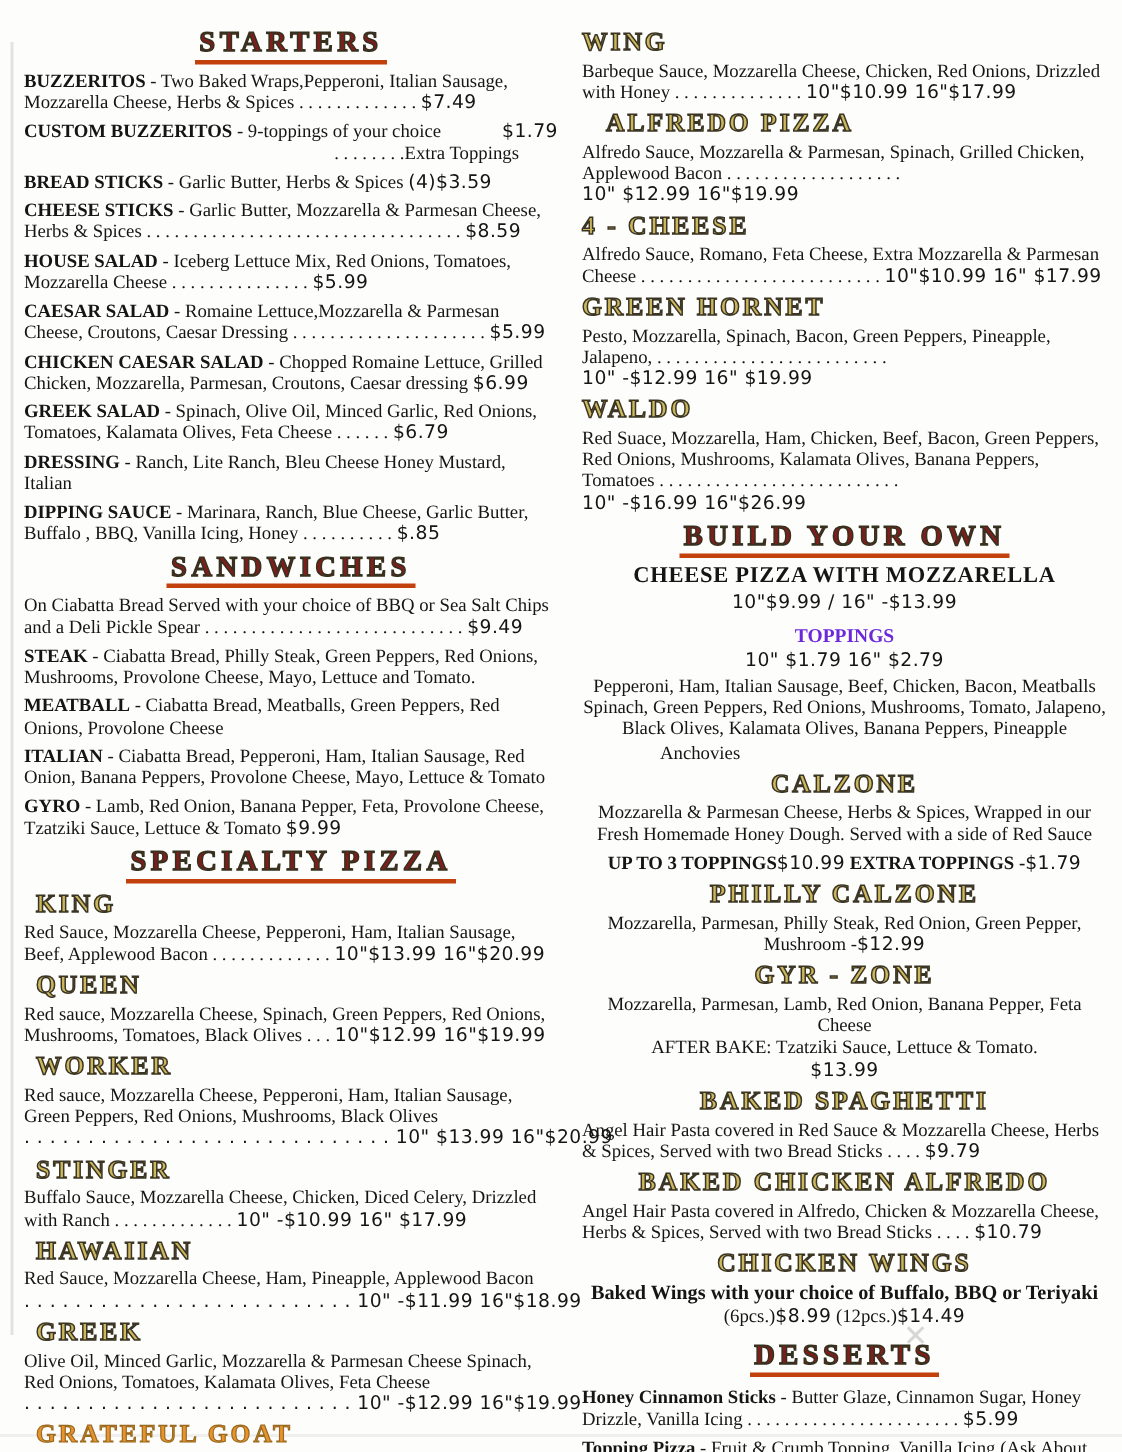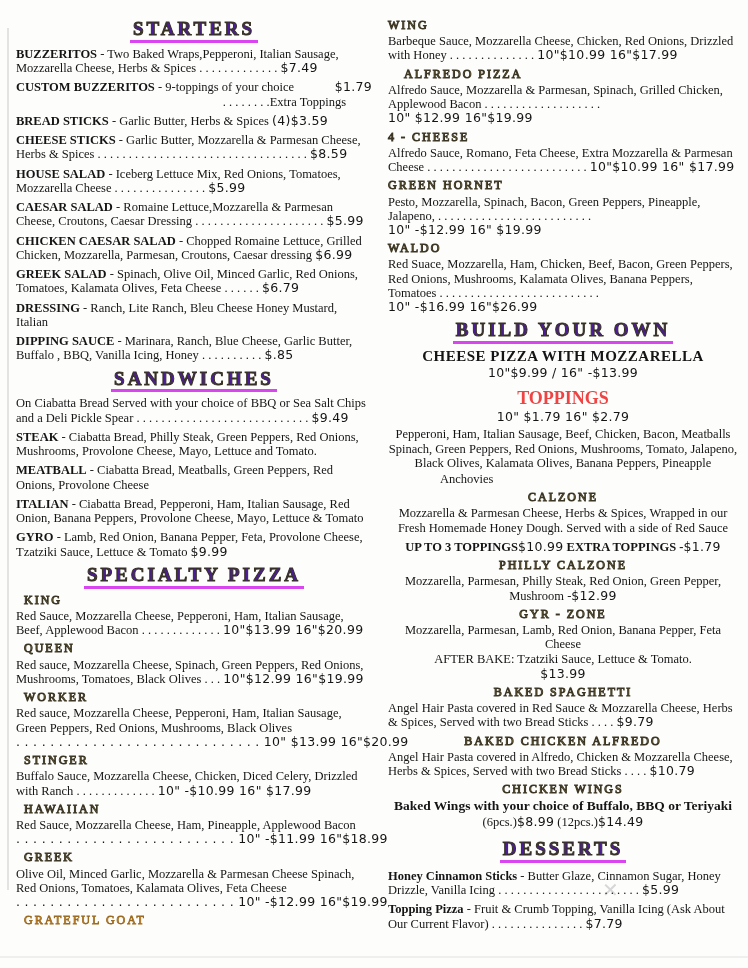--- a/index.html
+++ b/index.html
@@ -6,33 +6,33 @@
   body{
     width:748px;height:968px;position:relative;overflow:hidden;
     background:#fdfdfc;color:#151515;
     font-family:"Liberation Serif", serif;
   }
   .col{position:absolute;top:14px;}
   .col-left{left:16px;width:356px;}
   .col-right{left:388px;width:350px;}
   .hbig{
     font-size:19px;font-weight:700;letter-spacing:3px;
-    color:#4c1d95;-webkit-text-stroke:1px #35311f;
+    color:#7f1d1d;-webkit-text-stroke:1px #35311f;
     width:fit-content;margin:2px auto 4px auto;
-    border-bottom:3px solid #d946ef;padding:0 3px 0 3px;line-height:1.15;
+    border-bottom:3px solid #c2410c;padding:0 3px 0 3px;line-height:1.15;
   }
   .hsub{
-    font-size:12px;font-weight:400;letter-spacing:2px;
+    font-size:17px;font-weight:700;letter-spacing:2px;
     color:#cdb75d;-webkit-text-stroke:1px #3a3524;
     width:fit-content;margin:5px 0 2px 8px;line-height:1.1;
   }
   .hsub.center{margin:5px auto 2px auto;}
   .hsub.goat{color:#e8932c;-webkit-text-stroke:0.8px #9a6a20;}
   .htop{font-size:15px;font-weight:700;letter-spacing:0.5px;text-align:center;margin:3px 0 0 0;}
-  .hred{color:#ef4444;font-weight:700;font-size:18px;text-align:center;margin-top:8px;}
+  .hred{color:#6d28d9;font-weight:700;font-size:13px;text-align:center;margin-top:8px;}
   .item{margin:0 0 5px 0;font-size:12.5px;line-height:1.14;}
   .nm{font-weight:700;}
   .price{font-family:"DejaVu Sans", sans-serif;font-size:12.5px;letter-spacing:0.3px;white-space:nowrap;}
   .fr{float:right;}
   .tr{text-align:right;padding-right:26px;}
   .ctr{text-align:center;}
   .hand{font-family:"DejaVu Sans", sans-serif;font-size:12px;letter-spacing:1px;position:relative;top:3px;margin-left:10px;}
   .cw-line{font-weight:700;font-size:13.5px;text-align:center;line-height:1.15;}
   .anchovies{margin-left:52px;}
   .artifact{position:absolute;background:#e7e7e7;}

